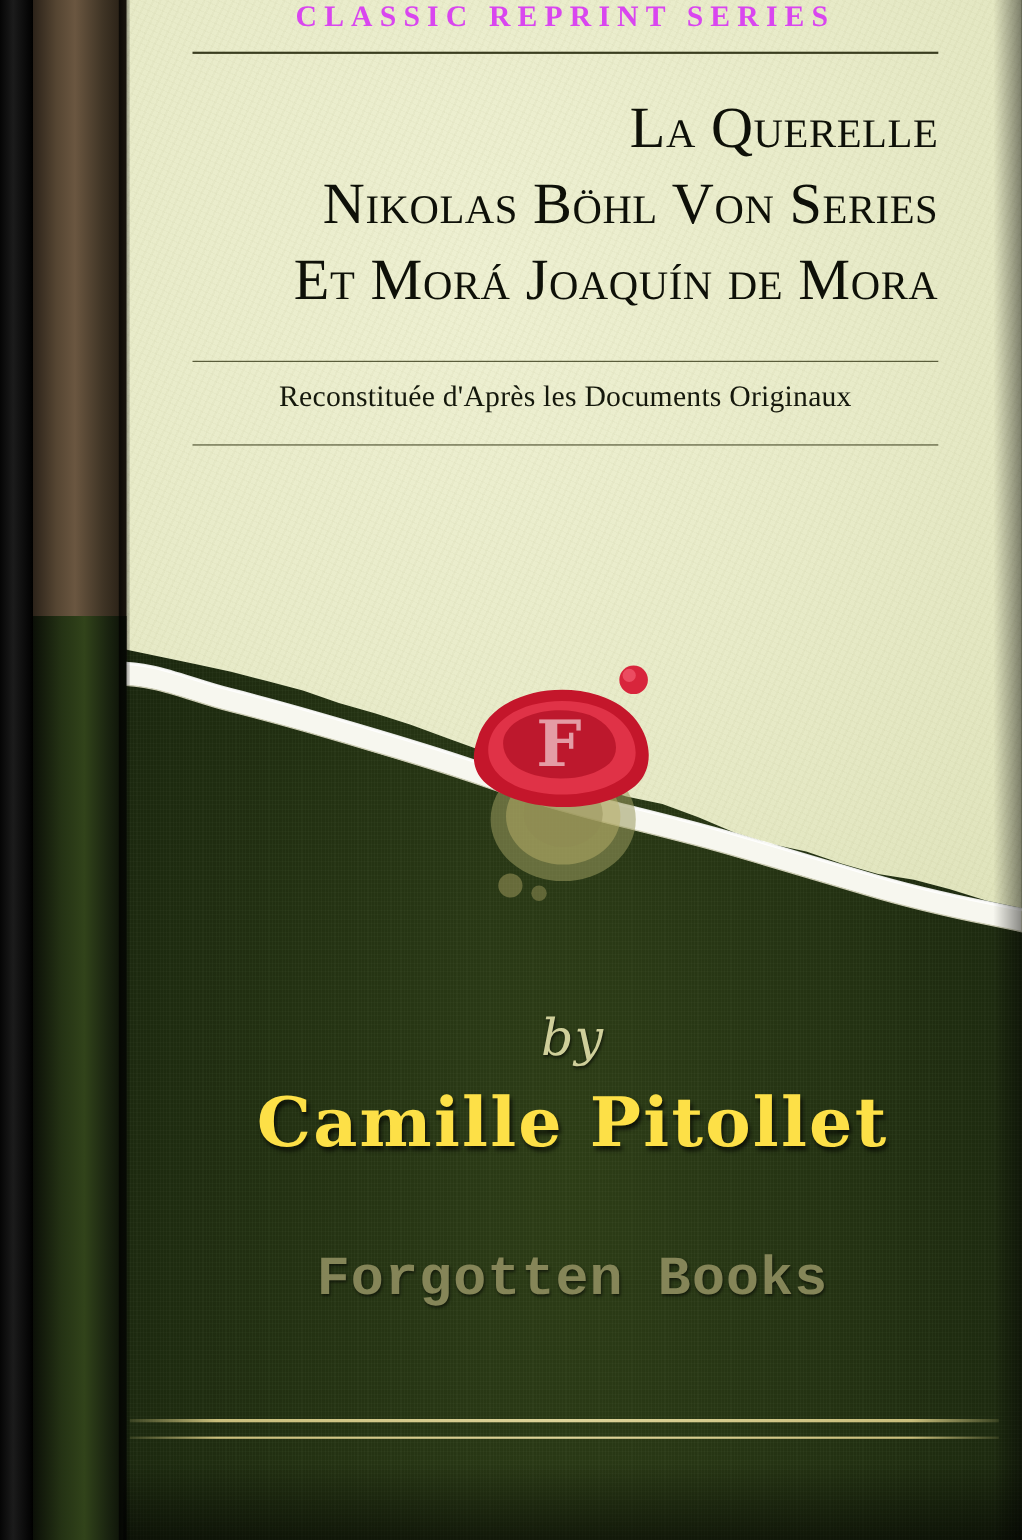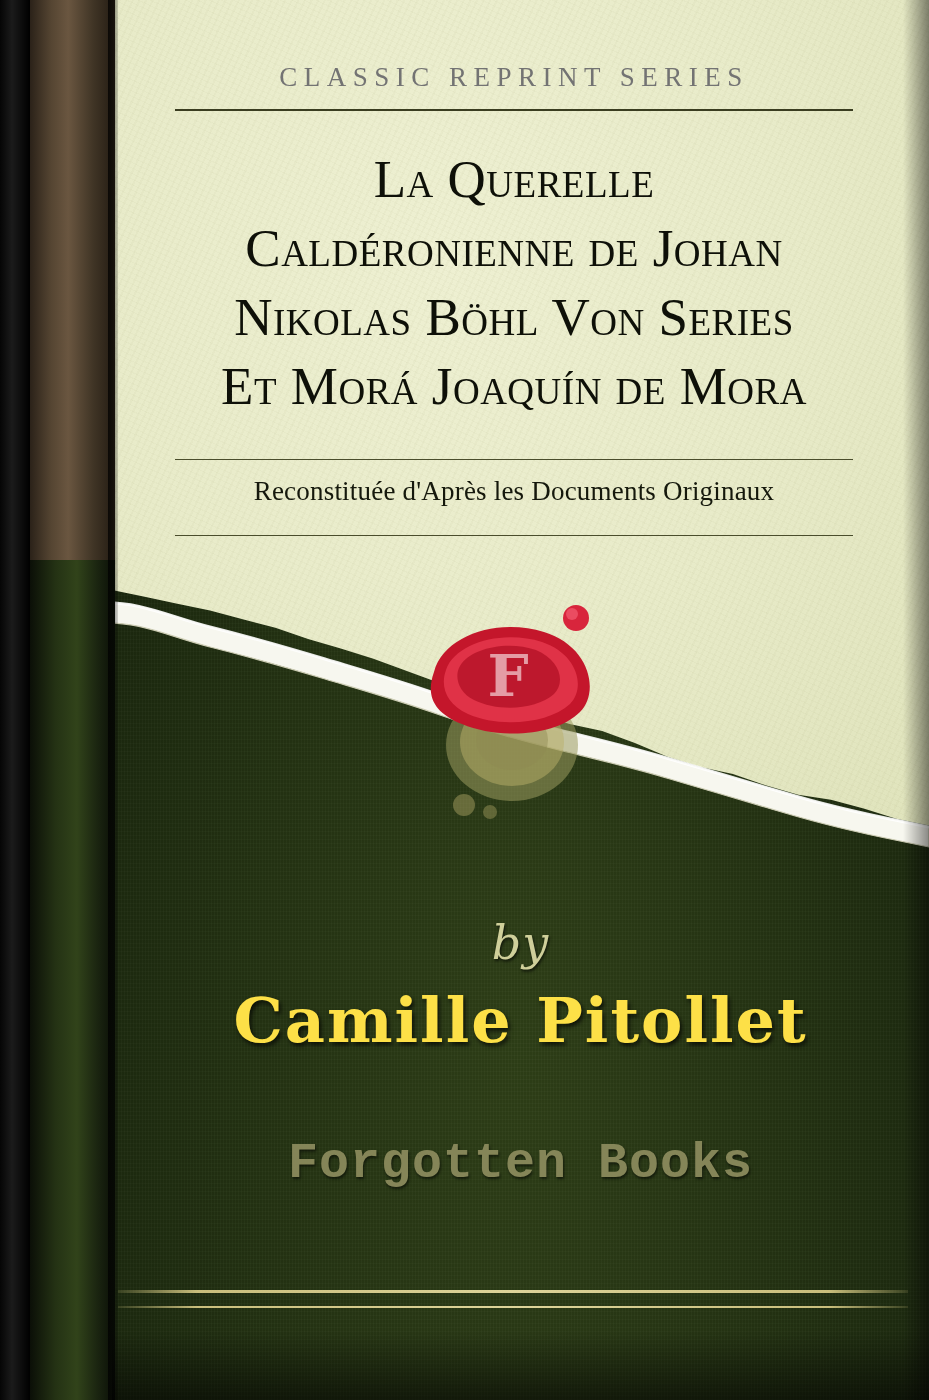--- a/index.html
+++ b/index.html
@@ -108,46 +108,45 @@
 
   
   .paper-content {
     position: absolute;
     left: 175px; top: 0;
     width: 678px;
     z-index: 5;
     text-align: center;
   }
   .series-line {
-    margin-top: 62px;
     font-size: 27px;
     letter-spacing: 6.5px;
-    color: #737373;
+    color: #d946ef;
     font-variant: small-caps;
     text-transform: uppercase;
-    font-weight: 400;
+    font-weight: 700;
   }
   .rule {
     height: 2px;
     background: #3a3d20;
     margin: 16px 0 0 0;
     width: 100%;
   }
   .rule.thin { height: 1px; background: #4a4d2c; }
 
   .title-block {
     margin-top: 34px;
     font-size: 53px;
     line-height: 1.30;
     color: #0e1008;
     font-variant: small-caps;
     letter-spacing: 0.5px;
     font-weight: 400;
   }
-  .title-line { white-space: nowrap; }
+  .title-line { white-space: nowrap; text-align: right; }
 
   .subtitle {
     margin-top: 16px;
     font-size: 27px;
     color: #15180c;
     letter-spacing: 0.2px;
   }
 
   
   .seal {
@@ -274,21 +273,20 @@
   <div class="spine-green"></div>
   <div class="spine-black"></div>
   <div class="spine-groove"></div>
 
   <div class="paper-content">
     <div class="series-line">Classic Reprint Series</div>
     <div class="rule"></div>
 
     <div class="title-block">
       <div class="title-line">La Querelle</div>
-      <div class="title-line">Caldéronienne de Johan</div>
       <div class="title-line">Nikolas Böhl Von Series</div>
       <div class="title-line">Et Morá Joaquín de Mora</div>
     </div>
 
     <div class="rule thin" style="margin-top:38px"></div>
     <div class="subtitle">Reconstituée d'Après les Documents Originaux</div>
     <div class="rule thin" style="margin-top:28px"></div>
   </div>
 
   <div class="author-block">

